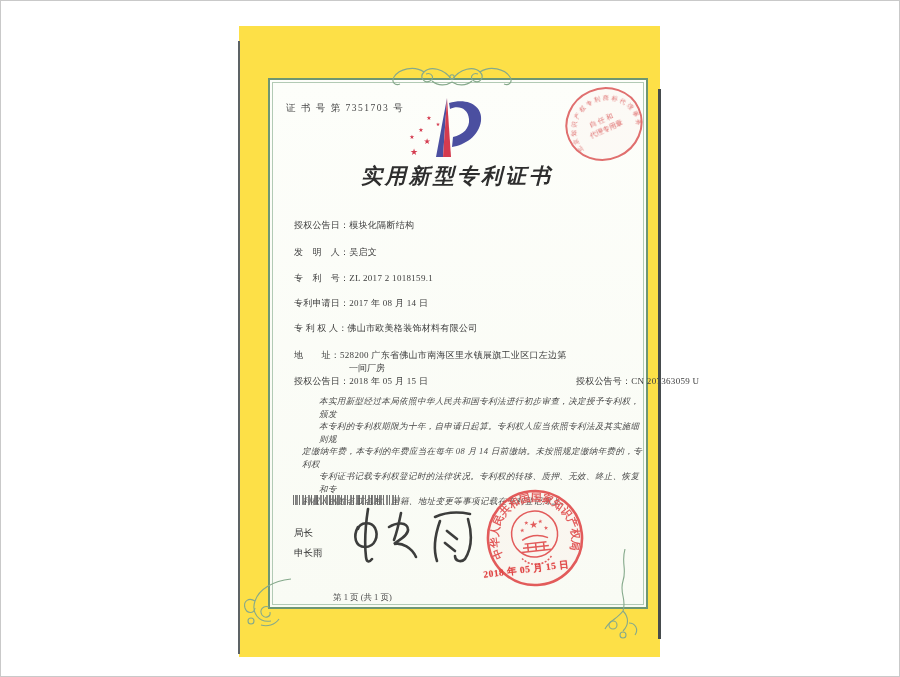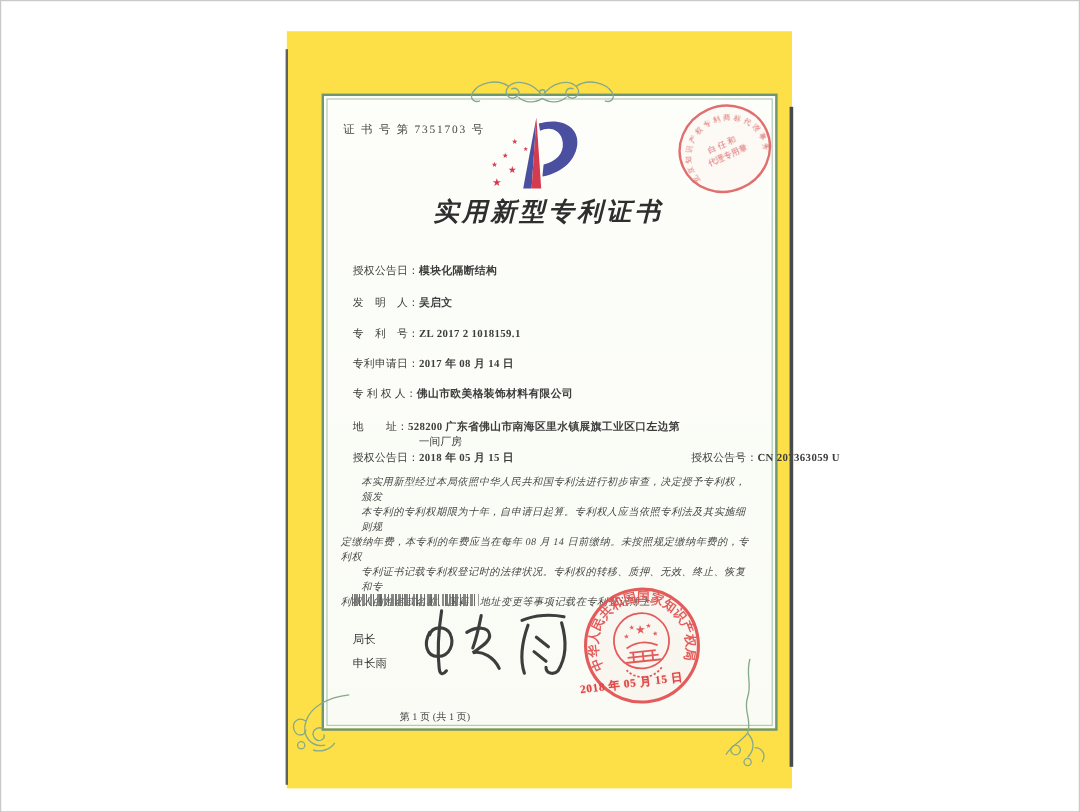--- a/index.html
+++ b/index.html
@@ -18,24 +18,24 @@
     border:2px solid #6e9673;background:linear-gradient(180deg,#fdfefa 0%,#f9fbf4 100%);
   }
   .frame::before{content:"";position:absolute;inset:2px;border:1px solid #b2cab5;pointer-events:none;}
   .flourish{position:absolute;pointer-events:none;}
   
   .certno{position:absolute;left:47px;top:76px;font-size:9.5px;letter-spacing:1.5px;color:#474747;}
   .title{position:absolute;left:29px;top:136px;width:378px;text-align:center;
          font-size:21px;font-weight:bold;letter-spacing:3px;color:#2e2e2e;font-style:italic;}
   .row{position:absolute;left:55px;font-size:9px;color:#3d3d3d;white-space:nowrap;}
   .row .lab{letter-spacing:0.2px;}
-  .row .val{letter-spacing:0.3px;font-weight:bold;}
+  .row .val{letter-spacing:0.3px;}
   .addr2{position:absolute;left:110px;font-size:9px;color:#3d3d3d;}
   .grant-right{position:absolute;left:282px;top:0;}
-  .body-text{position:absolute;left:45px;top:369px;width:346px;font-size:8.5px;
+  .body-text{position:absolute;left:63px;top:369px;width:346px;font-size:8.5px;
              line-height:12.5px;color:#4a4a4a;font-style:italic;letter-spacing:0.4px;}
   .body-text .indent{padding-left:17px;}
   .barcode{position:absolute;left:54px;top:469px;width:106px;height:10px;opacity:.85;
     background:
      repeating-linear-gradient(90deg,#555 0 1px,transparent 1px 3px,#777 3px 5px,transparent 5px 6px),
      repeating-linear-gradient(90deg,transparent 0 2px,#666 2px 3px,transparent 3px 7px);}
   .signer{position:absolute;left:55px;font-size:9.5px;color:#333;}
   .signature{position:absolute;left:108px;top:478px;}
   .seal-main{position:absolute;left:243px;top:462px;}
   .seal-date{position:absolute;left:244px;top:536px;width:110px;font-size:9.5px;font-weight:bold;

